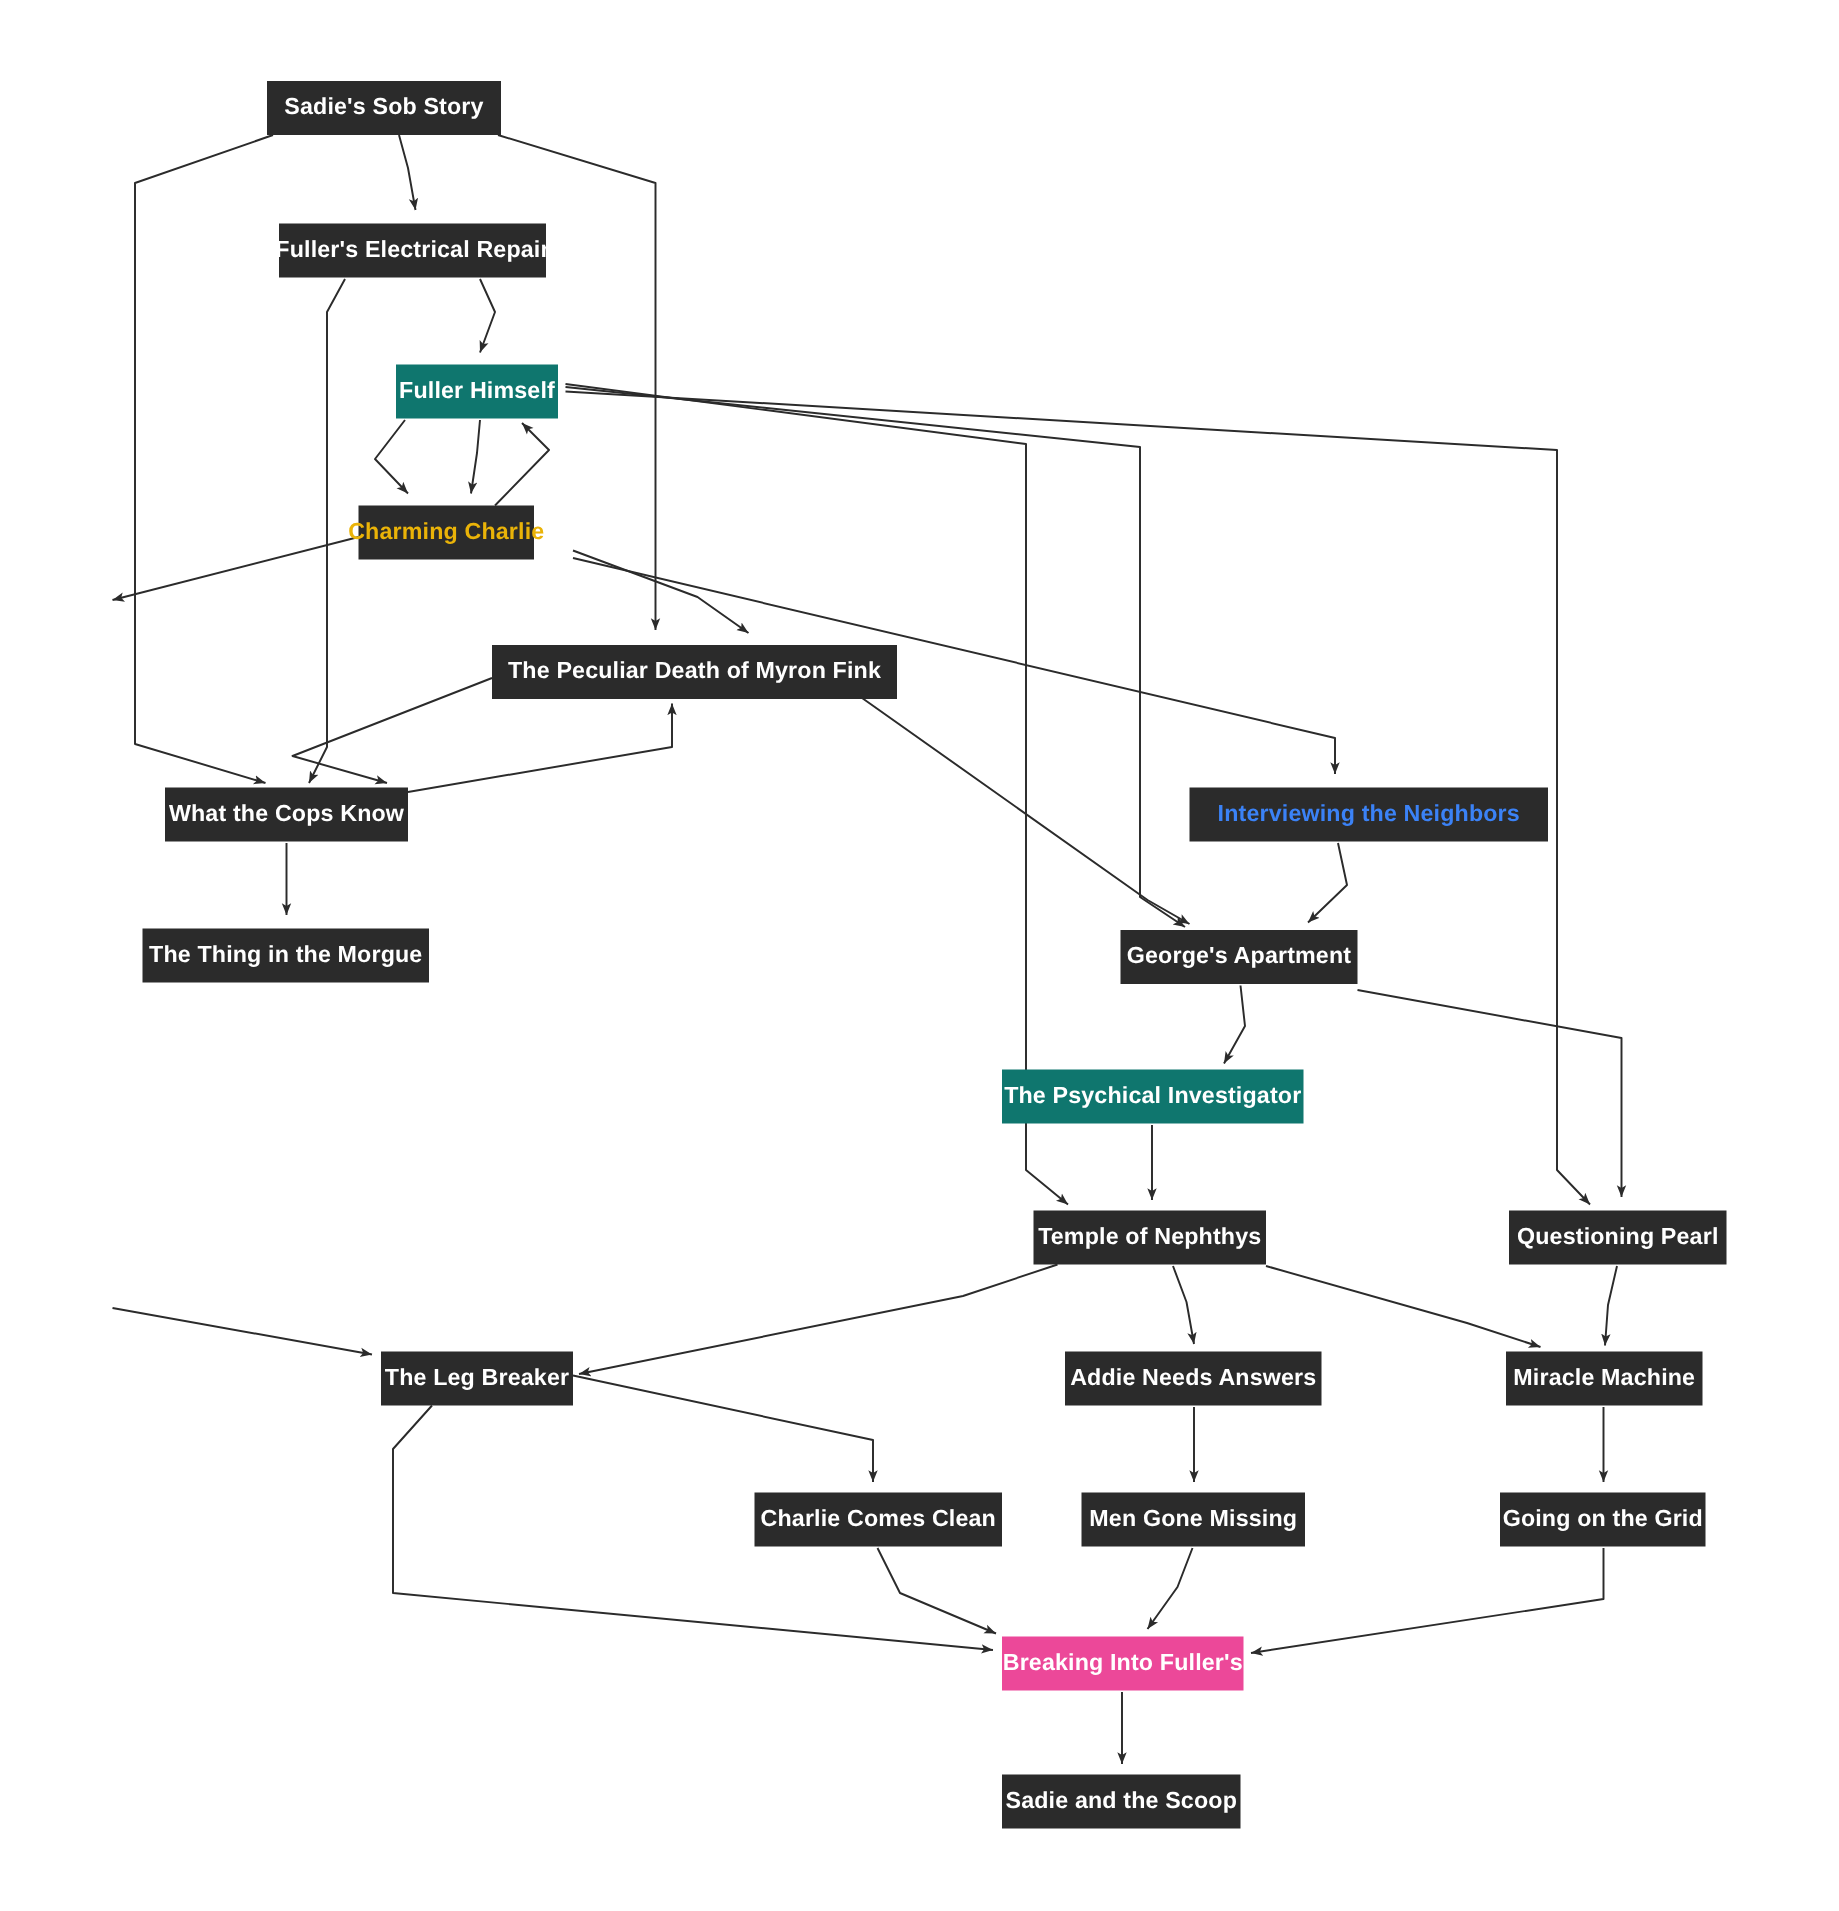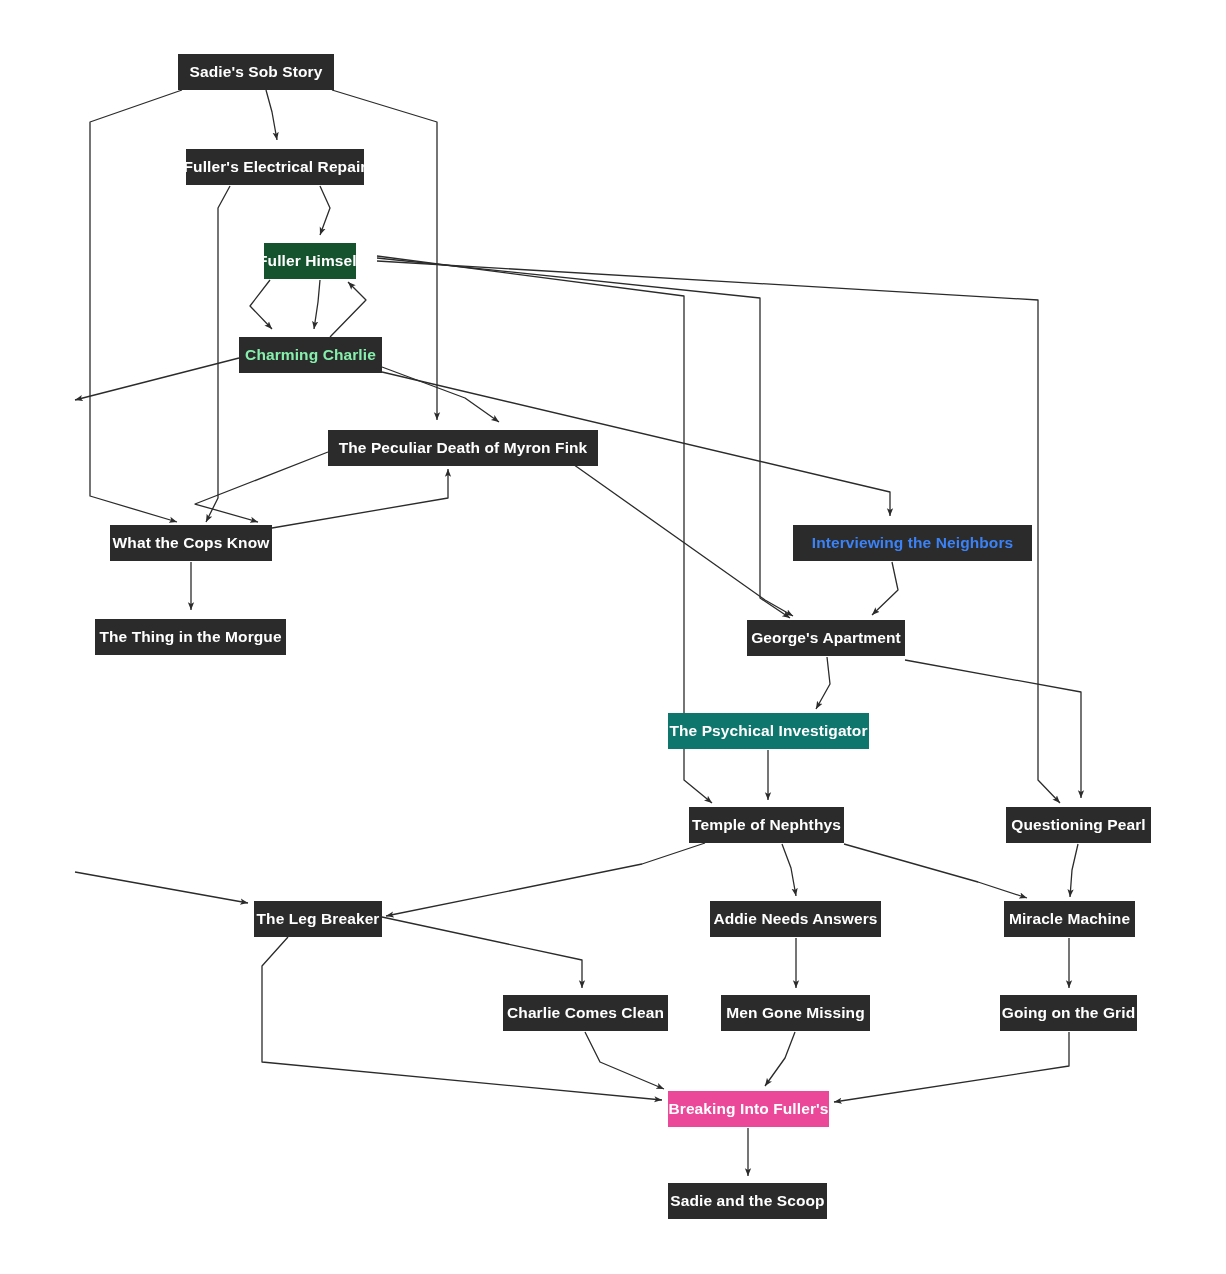--- a/index.html
+++ b/index.html
@@ -100,24 +100,24 @@
       </g>
   </svg>
 
   <div id="nodes-group">
       <div class="node" style="left: 178px; top: 54px; width: 156px; background: rgb(43, 43, 43); color: rgb(255, 255, 255);">
         <span class="node-label">Sadie's Sob Story</span>
       </div>
       <div class="node" style="left: 186px; top: 149px; width: 178px; background: rgb(43, 43, 43); color: rgb(255, 255, 255);">
         <span class="node-label">Fuller's Electrical Repair</span>
       </div>
-      <div class="node" style="left: 264px; top: 243px; width: 92px; background: #14532d; color: rgb(255, 255, 255);">
+      <div class="node" style="left: 264px; top: 243px; width: 108px; background: #0f766e; color: rgb(255, 255, 255);">
         <span class="node-label">Fuller Himself</span>
       </div>
-      <div class="node" style="left: 239px; top: 337px; width: 143px; background: rgb(43, 43, 43); color: #86efac;">
+      <div class="node" style="left: 239px; top: 337px; width: 117px; background: rgb(43, 43, 43); color: #eab308;">
         <span class="node-label">Charming Charlie</span>
       </div>
       <div class="node" style="left: 328px; top: 430px; width: 270px; background: rgb(43, 43, 43); color: rgb(255, 255, 255);">
         <span class="node-label">The Peculiar Death of Myron Fink</span>
       </div>
       <div class="node" style="left: 110px; top: 525px; width: 162px; background: rgb(43, 43, 43); color: rgb(255, 255, 255);">
         <span class="node-label">What the Cops Know</span>
       </div>
       <div class="node" style="left: 793px; top: 525px; width: 239px; background: rgb(43, 43, 43); color: #3b82f6;">
         <span class="node-label">Interviewing the Neighbors</span>

